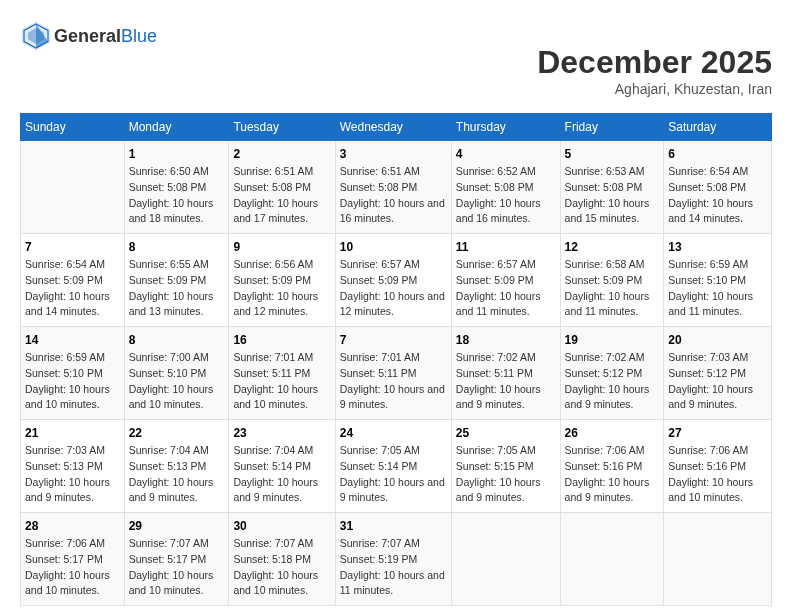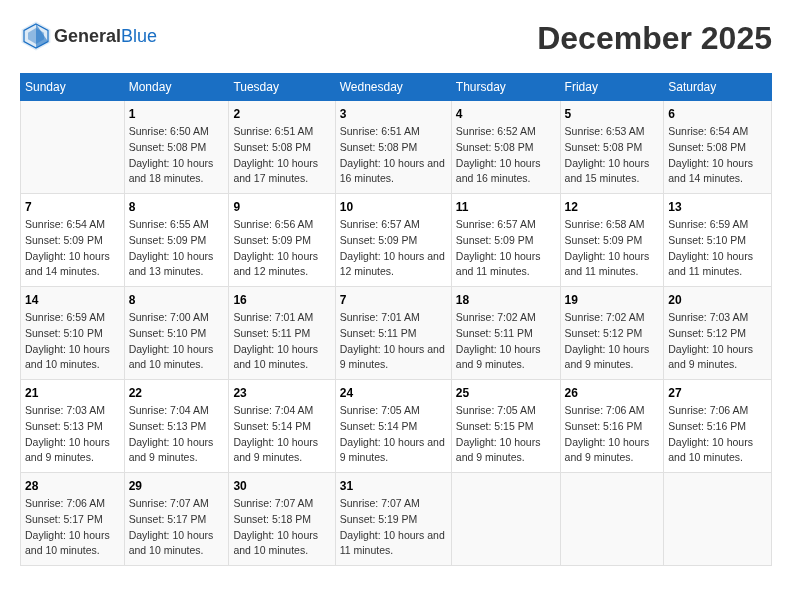--- a/index.html
+++ b/index.html
@@ -36,20 +36,21 @@
       height: 32px;
       margin-right: 2px;
     }
     .title-area {
       text-align: right;
     }
     .month-year {
       font-size: 32px;
       font-weight: bold;
       color: #333;
+      margin-top: 24px;
     }
     .location {
       font-size: 14px;
       color: #555;
     }
     table {
       width: 100%;
       border-collapse: collapse;
       font-size: 11px;
     }
@@ -105,20 +106,21 @@
       <polygon points="20,5 35,13 35,27 20,35 5,27 5,13" fill="none" stroke="#1a6fc4" stroke-width="1.5"></polygon>
       <polygon points="20,10 30,16 30,24 20,30 10,24 10,16" fill="#1a6fc4" opacity="0.4"></polygon>
       <path d="M20 5 L35 27 L20 35" fill="#1a6fc4" opacity="0.6"></path>
     </svg>
     <div>
       <span class="logo-text-general">General</span><span class="logo-text-blue">Blue</span>
     </div>
   </div>
   <div class="title-area">
     <div class="month-year">December 2025</div>
+    <div class="location">Aghajari, Khuzestan, Iran</div>
   </div>
 </div>
 
 <table>
   <thead>
     <tr>
     <th>Sunday</th>
         <th>Monday</th>
         <th>Tuesday</th>
         <th>Wednesday</th>

